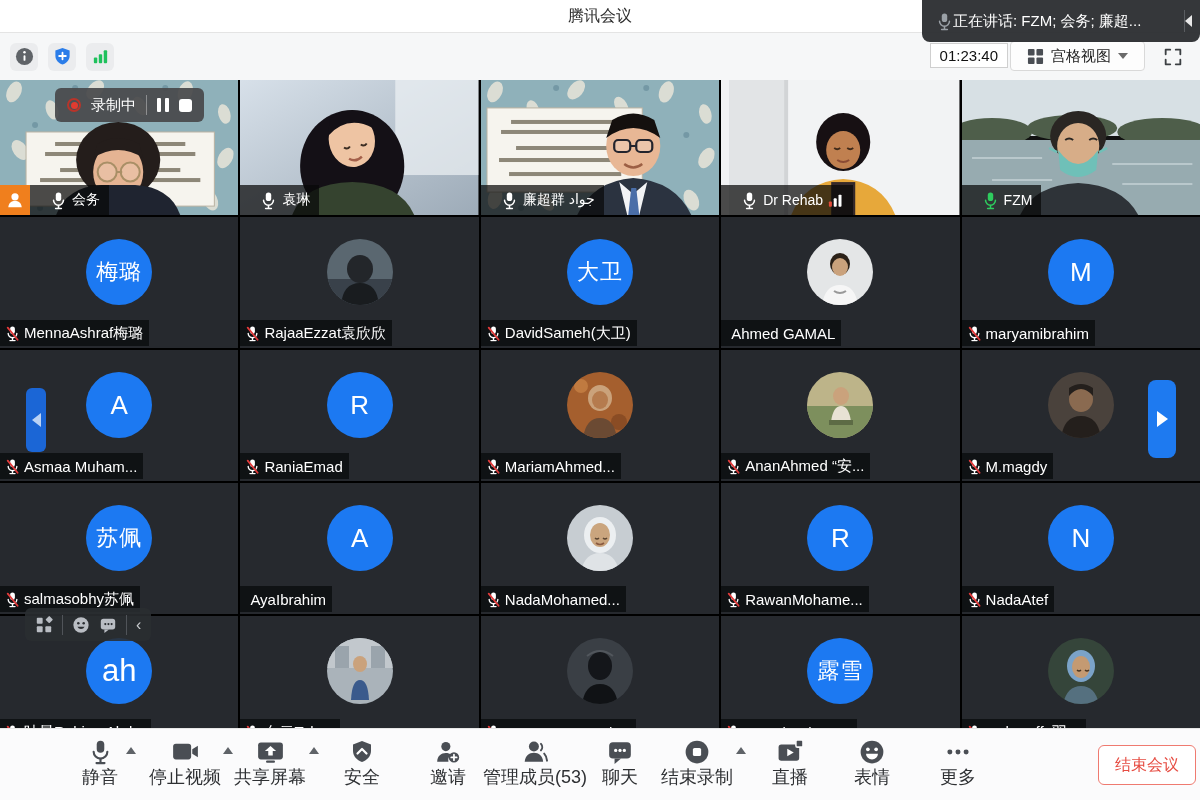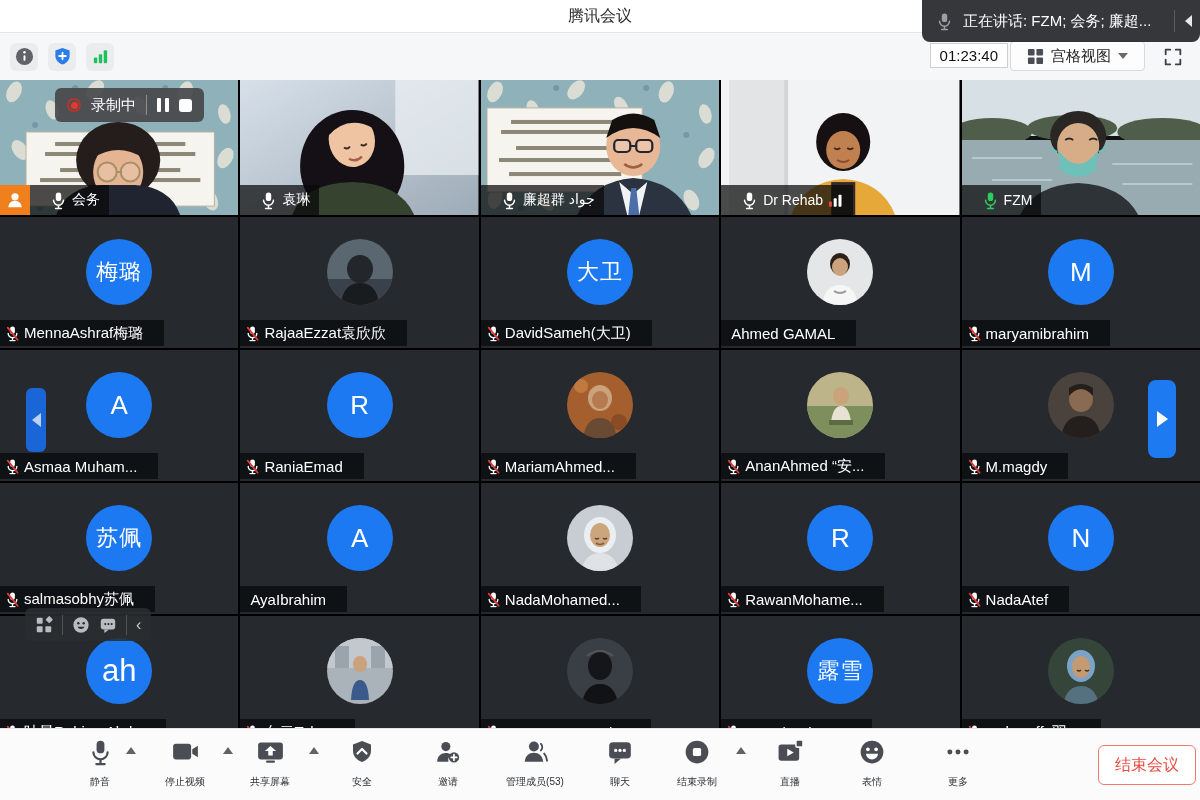--- a/index.html
+++ b/index.html
@@ -23,21 +23,21 @@
     border:1px solid #d9d9d9; border-radius:4px; background:#fdfdfd;
     display:flex; align-items:center; gap:7px; padding:0 16px; font-size:15px; color:#222; }
   .caret-down { width:0; height:0; border-left:5px solid transparent;
     border-right:5px solid transparent; border-top:6px solid #6a6a6a; }
   .fs-btn { position:absolute; right:14px; top:11px; width:26px; height:26px;
     display:flex; align-items:center; justify-content:center; }
 
   
   .speaking { position:absolute; top:0; right:0; height:42px; width:278px;
     background:rgba(42,44,47,.95); border-radius:0 0 8px 8px; color:#fff;
-    display:flex; align-items:center; gap:10px; padding:0 8px 0 14px; z-index:30; }
+    display:flex; align-items:center; padding:0 8px 0 14px; z-index:30; }
   .speaking .txt { font-size:15px; white-space:nowrap; overflow:hidden; flex:1; }
   .speaking .div { width:1px; height:22px; background:#5a5d61; }
   .collapse-left { width:0; height:0; border-top:6px solid transparent;
     border-bottom:6px solid transparent; border-right:7px solid #e8e8e8; }
 
   
   .grid { position:absolute; top:80px; left:0; width:1200px; height:648px;
     display:grid; grid-template-columns:repeat(5,1fr);
     grid-template-rows:135px 131px 131px 131px 131px; gap:2px;
     background:#000; overflow:hidden; }
@@ -48,21 +48,21 @@
 
   .vlabel { position:absolute; left:0; bottom:0; display:flex; align-items:stretch;
     z-index:5; }
   .vlabel .lbl { background:rgba(8,8,8,.72); color:#fff; font-size:14px;
     display:flex; align-items:center; gap:5px; padding:0 9px 0 20px; height:30px; }
   .host-badge { width:30px; height:30px; background:#f07f1d; display:flex;
     align-items:center; justify-content:center; }
 
   .alabel { position:absolute; left:0; top:103px; height:26px; max-width:96%;
     background:rgba(13,15,17,.88); color:#fff; font-size:15px; display:flex;
-    align-items:center; gap:4px; padding:0 21px 0 5px; white-space:nowrap; z-index:5; }
+    align-items:center; gap:4px; padding:0 6px 0 5px; white-space:nowrap; z-index:5; }
   .alabel.nomic { padding-left:10px; }
 
   .avatar-circle { position:absolute; left:50%; top:22px; transform:translateX(-50%);
     width:66px; height:66px; border-radius:50%; background:#1c79f2; color:#fff;
     display:flex; align-items:center; justify-content:center; font-size:26px; }
   .avatar-circle.cjk { font-size:22px; letter-spacing:1px; }
   .avatar-circle.sm { font-size:31px; }
   .avatar-photo { position:absolute; left:50%; top:22px; transform:translateX(-50%);
     width:66px; height:66px; border-radius:50%; overflow:hidden; }
 
@@ -100,21 +100,21 @@
     align-items:center; gap:9px; padding:0 10px; z-index:9; }
   .mini-panel .mdiv { width:1px; height:20px; background:#505459; }
   .mini-panel .chev { color:#c7cacd; font-size:16px; line-height:1; }
 
   
   .bottom-bar { position:absolute; left:0; top:728px; width:1200px; height:72px;
     background:#fbfbfc; border-top:1px solid #e7e7e7; z-index:20; }
   .bt-item { position:absolute; top:8px; width:84px; height:58px; display:flex;
     flex-direction:column; align-items:center; justify-content:space-between;
     padding:2px 0 6px; cursor:default; }
-  .bt-item .lab { font-size:10px; color:#2e3033; white-space:nowrap; }
+  .bt-item .lab { font-size:18px; color:#2e3033; white-space:nowrap; }
   .bt-arrow { position:absolute; top:18px; width:0; height:0;
     border-left:5px solid transparent; border-right:5px solid transparent;
     border-bottom:7px solid #5f6368; }
   .end-btn { position:absolute; left:1082px; top:16px; width:98px; height:40px;
     background:#fff; border:1px solid #ef7a70; border-radius:6px; color:#e64c42;
     font-size:16px; display:flex; align-items:center; justify-content:center;margin-left:16px; }
   .hidden-defs { position:absolute; width:0; height:0; overflow:hidden; }
 </style>
 </head>
 <body>

